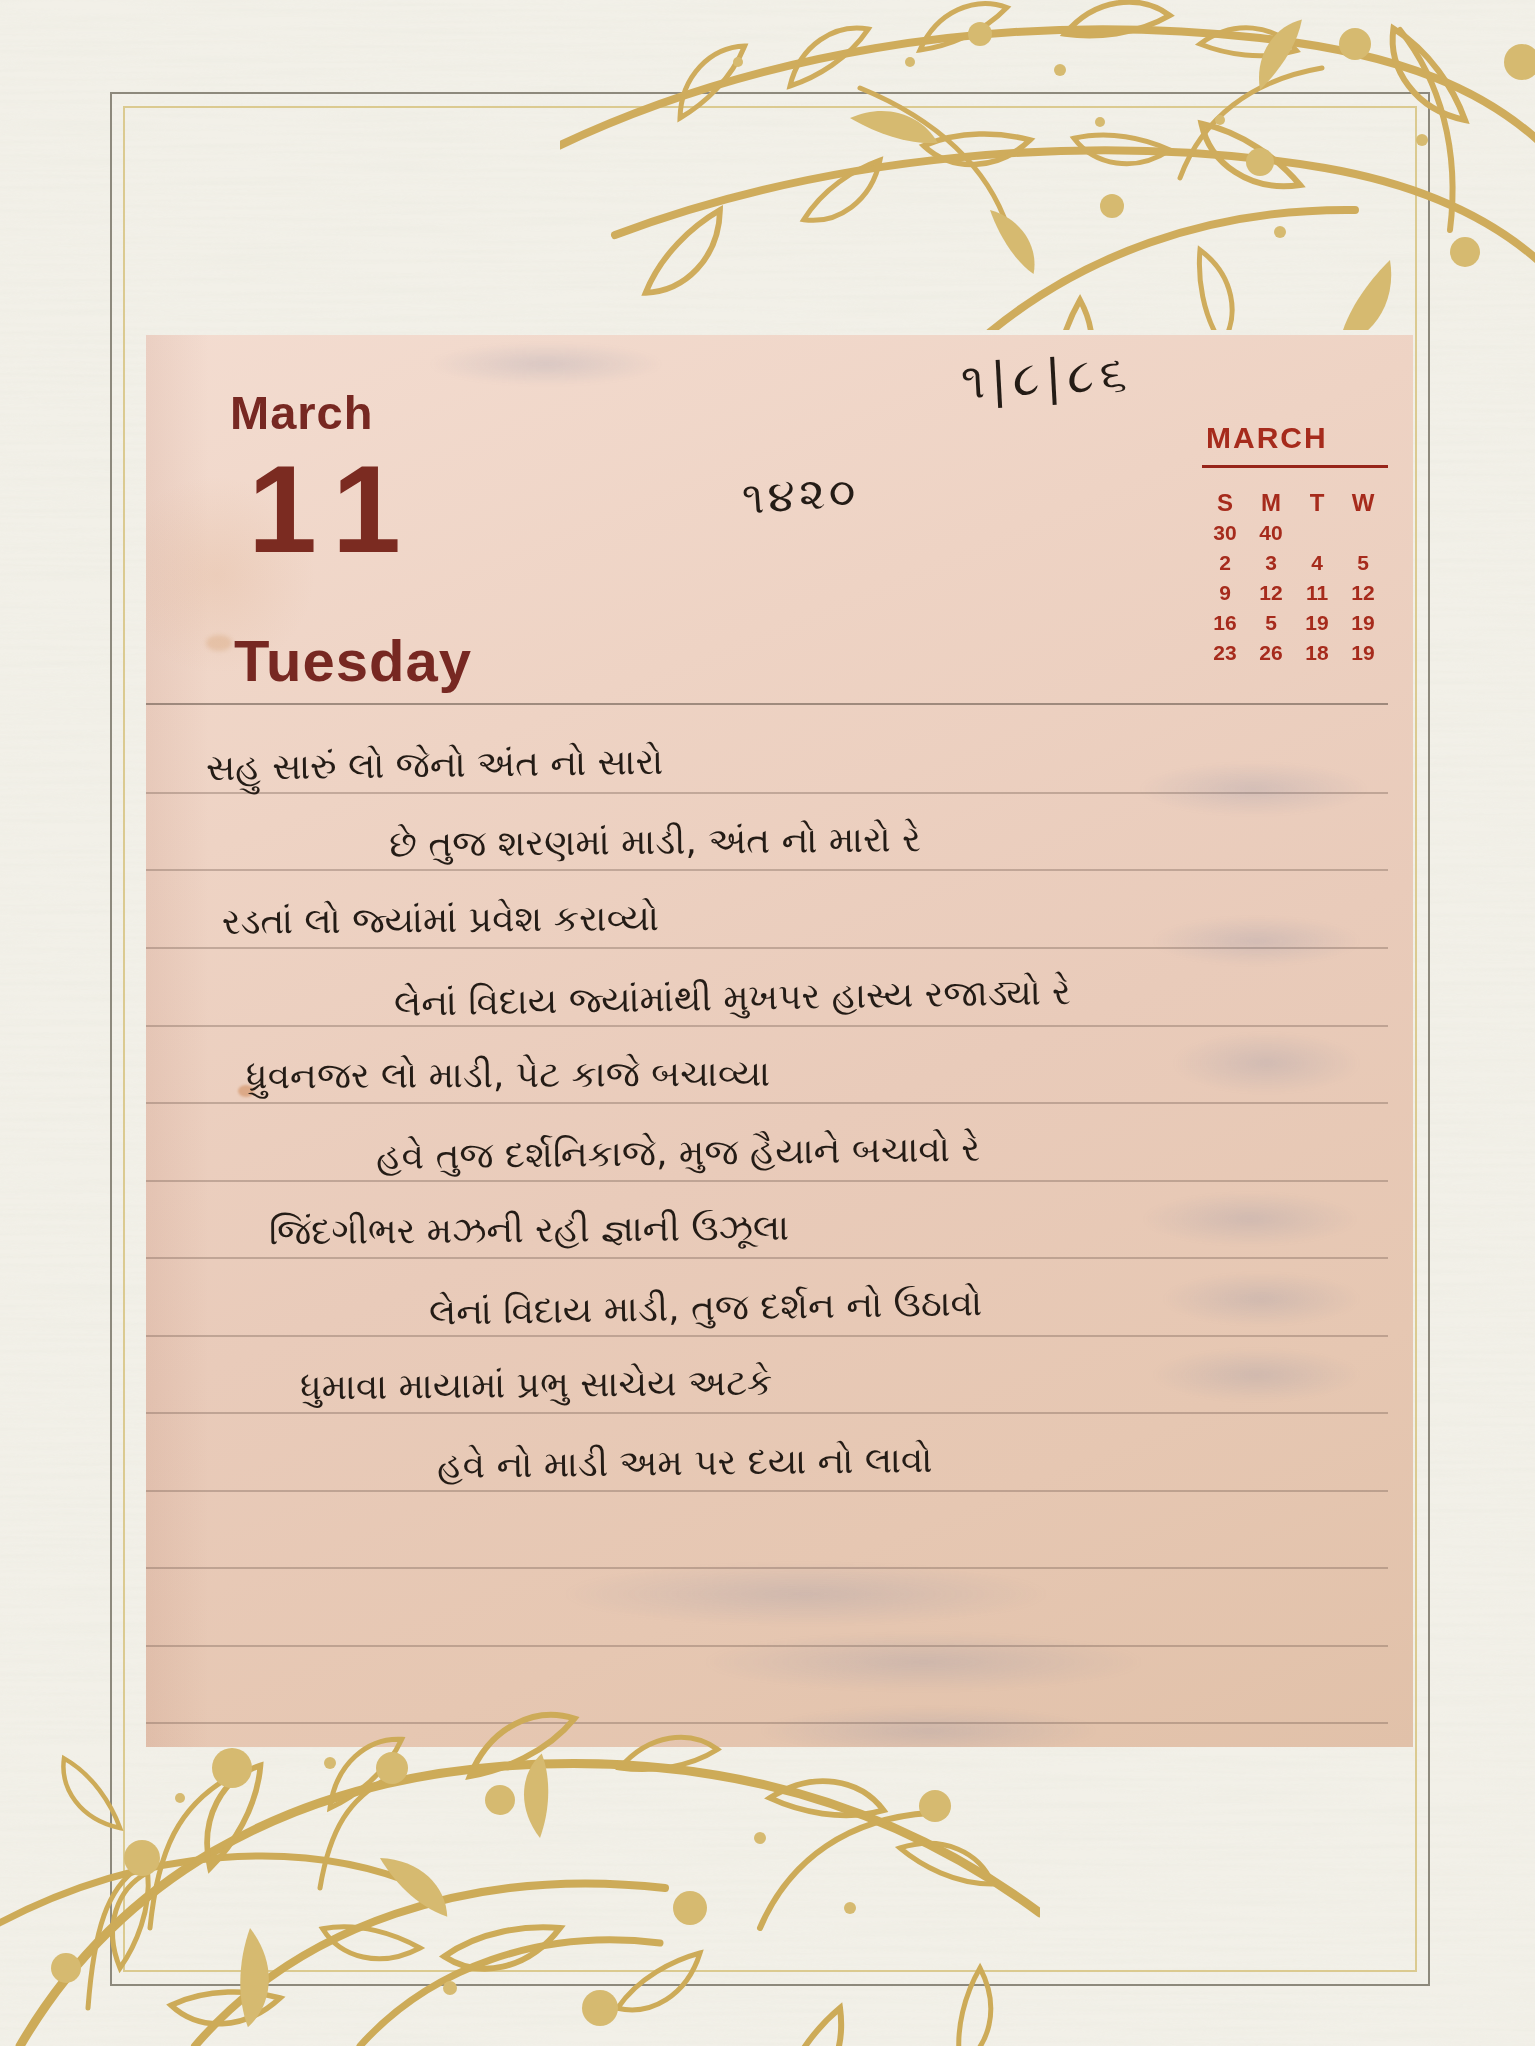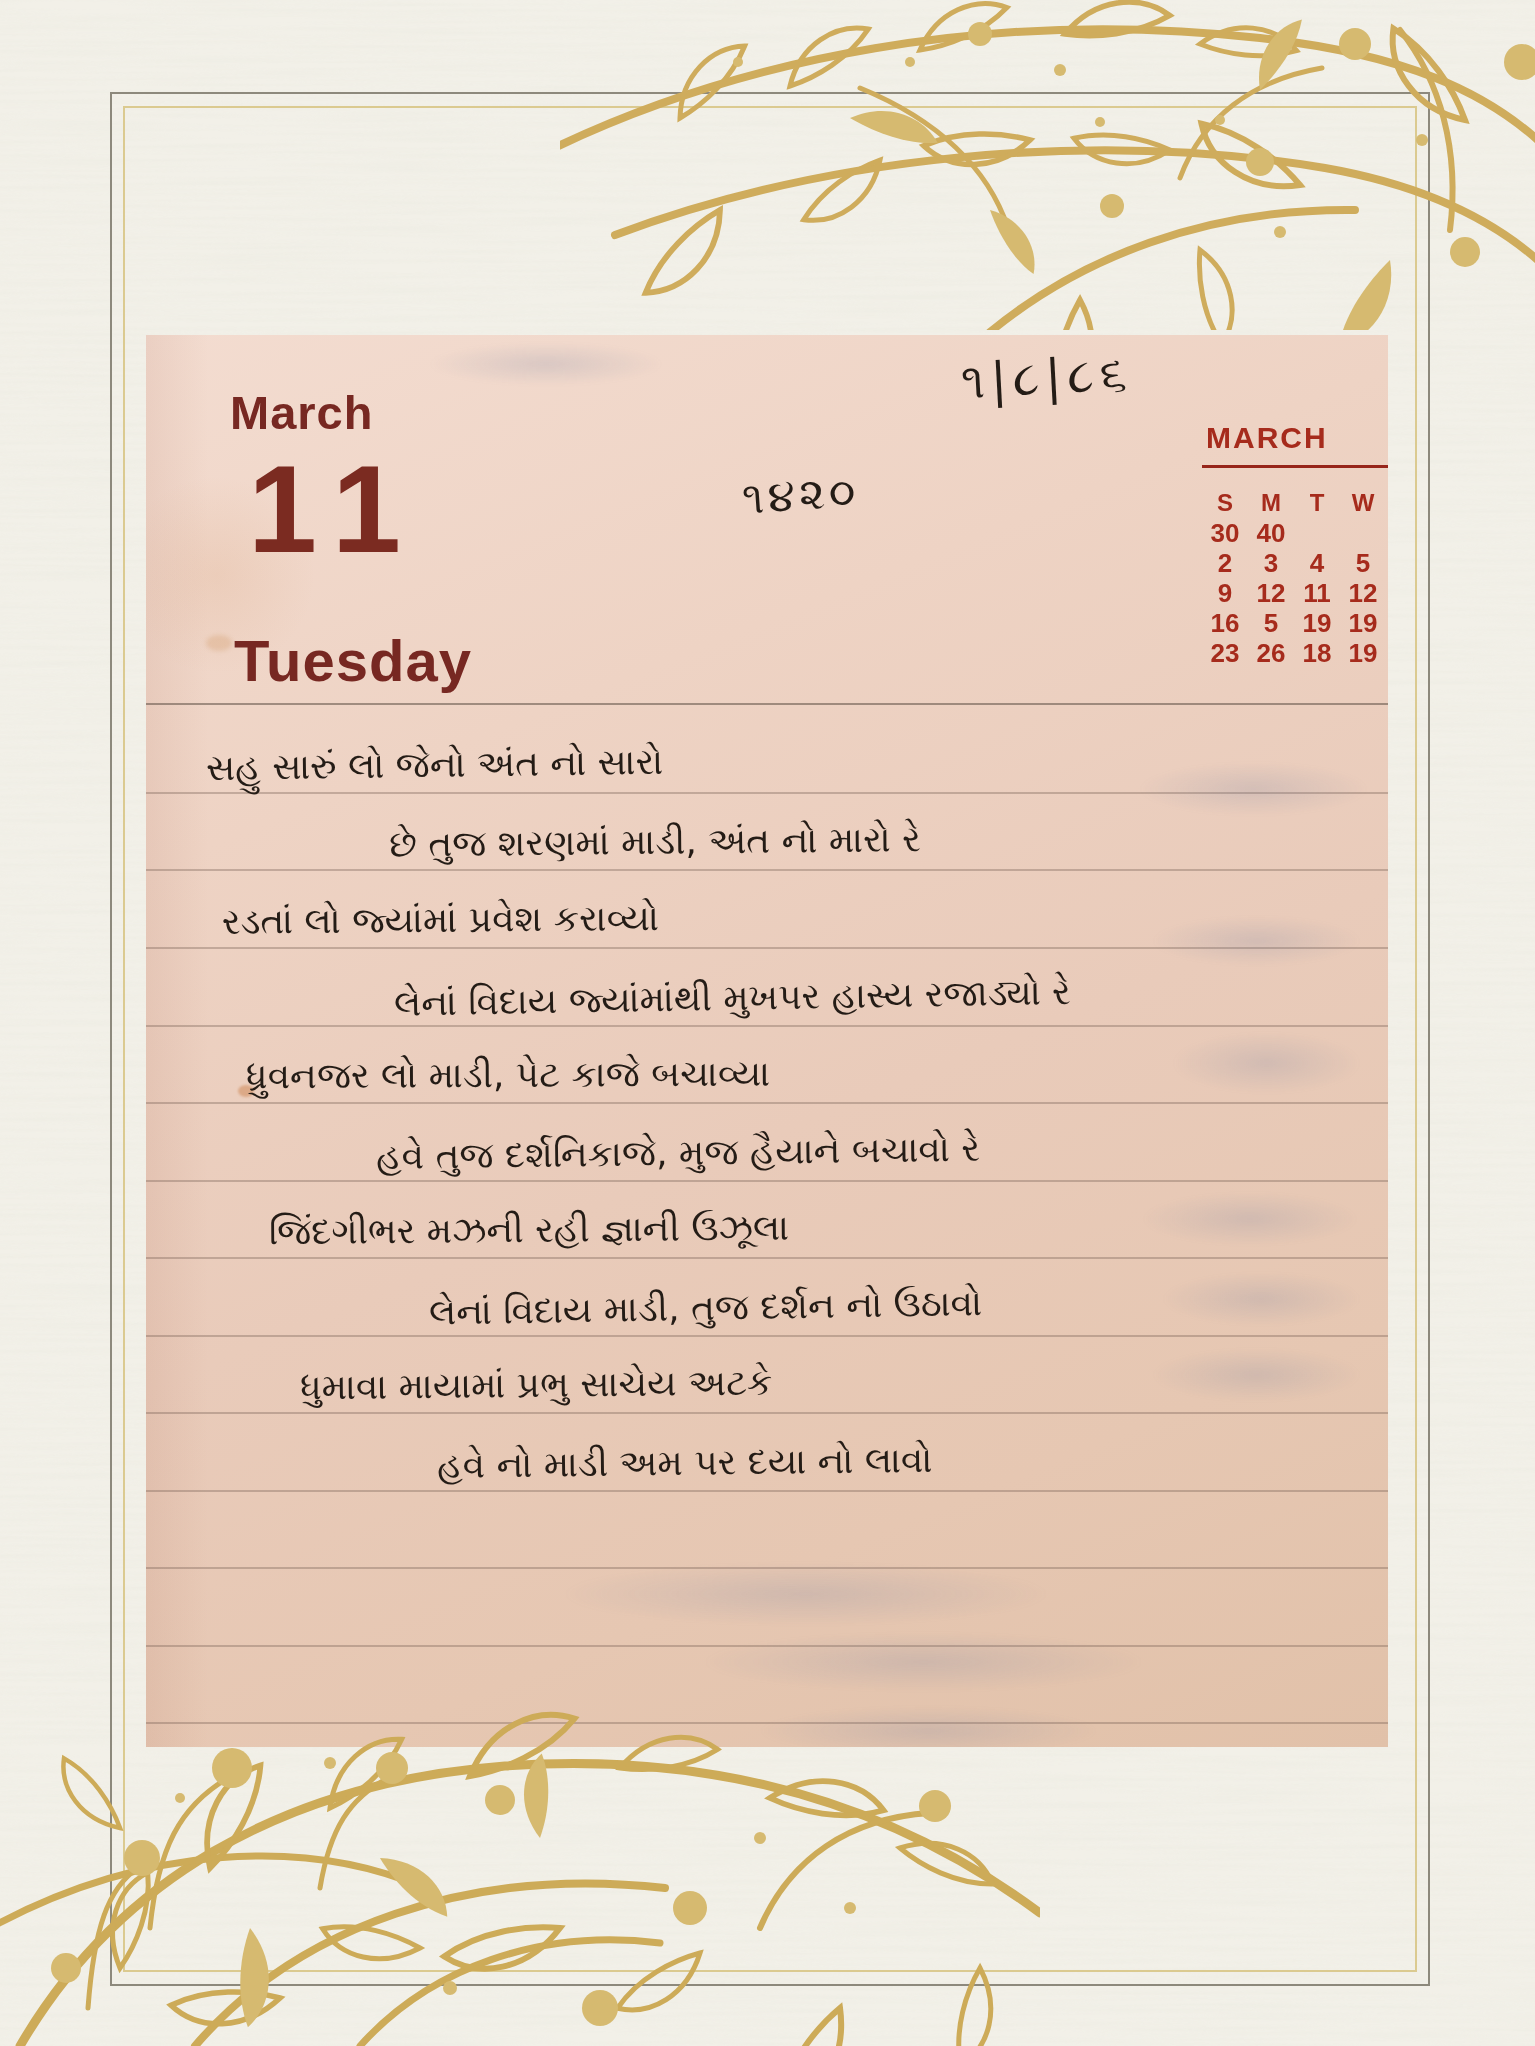--- a/index.html
+++ b/index.html
@@ -18,20 +18,21 @@
     position:absolute;left:11px;top:12px;right:11px;bottom:12px;
     border:2px solid #dbca90;
   }
   
   .page{
     position:absolute;left:146px;top:335px;width:1242px;height:1412px;z-index:3;
     background:
       linear-gradient(90deg, rgba(160,95,75,0.10), rgba(160,95,75,0) 5%),
       linear-gradient(158deg,#f3dcd0 0%, #eed3c4 28%, #e9cbba 55%, #e6c7b2 78%, #e1c1a9 100%);
     overflow:hidden;
+    padding-left:25px;
   }
   .stain-big{position:absolute;left:-30px;top:140px;width:200px;height:200px;border-radius:50%;
     background:radial-gradient(circle, rgba(205,140,90,0.14), rgba(205,140,90,0) 70%);}
   .stain-speck{position:absolute;left:92px;top:750px;width:16px;height:12px;border-radius:50%;
     background:rgba(198,112,52,0.40);filter:blur(1px);}
   .stain-speck2{position:absolute;left:60px;top:300px;width:26px;height:16px;border-radius:50%;
     background:rgba(205,140,80,0.25);filter:blur(2px);}
   
   .month{
     position:absolute;left:84px;top:50px;
@@ -48,21 +49,21 @@
   }
   
   .hw{color:#241c16;font-family:"DejaVu Sans", sans-serif;white-space:nowrap;position:absolute;}
   .hw-date{left:815px;top:14px;font-size:48px;transform:rotate(-3deg);letter-spacing:6px;}
   .hw-number{left:596px;top:134px;font-size:44px;transform:rotate(-4deg);letter-spacing:4px;}
   
   .mini-cal{position:absolute;left:1056px;top:86px;width:186px;color:#a62b1c;}
   .cal-title{font-size:30px;font-weight:bold;letter-spacing:2px;padding:0 0 10px 4px;
     border-bottom:3px solid #97251a;color:#a62b1c;}
   .cal-grid{display:grid;grid-template-columns:46px 46px 46px 46px;margin-top:20px;}
-  .cal-cell{height:30px;line-height:30px;text-align:center;font-size:26px;font-weight:bold;color:#a62b1c;}
+  .cal-cell{height:30px;line-height:30px;text-align:center;font-size:21px;font-weight:bold;color:#a62b1c;}
   .cal-head{font-size:24px;}
   
   .divider{position:absolute;left:0;width:1242px;height:2px;background:rgba(95,80,70,0.55);top:368px;}
   .rule{position:absolute;left:0;width:1242px;height:2px;background:rgba(115,92,80,0.35);}
   
   .entry{font-size:36px;line-height:54px;height:54px;}
   
   .smudge{position:absolute;border-radius:45%;filter:blur(2px);
     background:radial-gradient(ellipse at center, rgba(108,122,158,0.18), rgba(108,122,158,0) 72%);}
   

